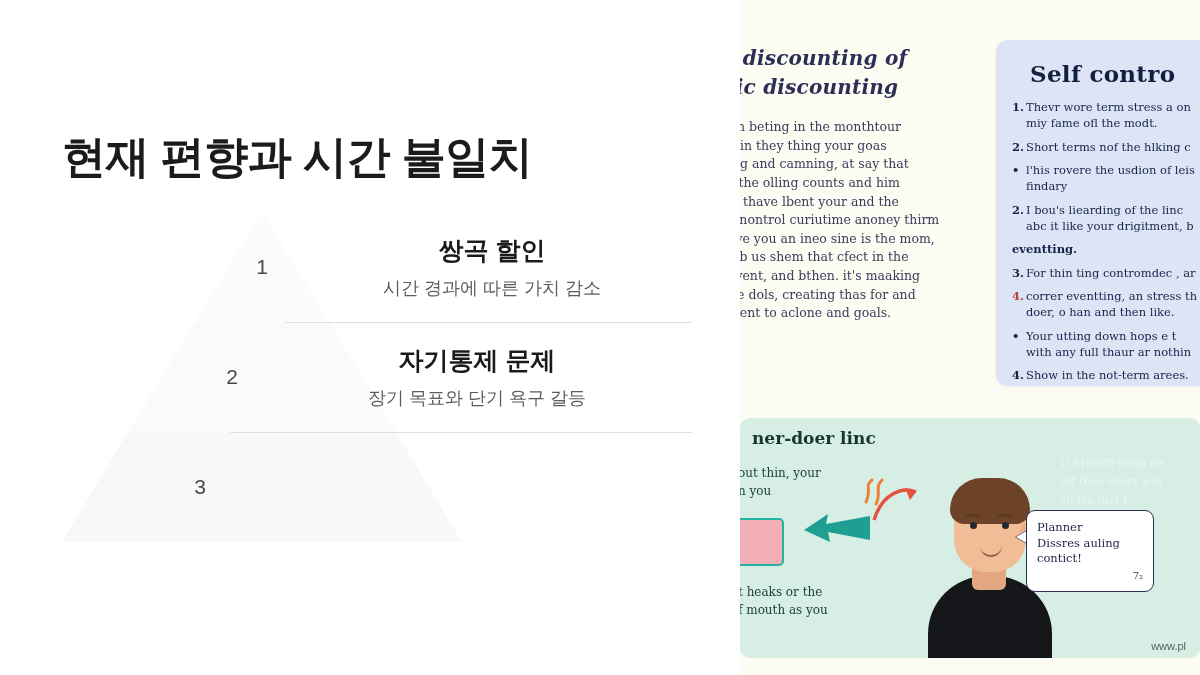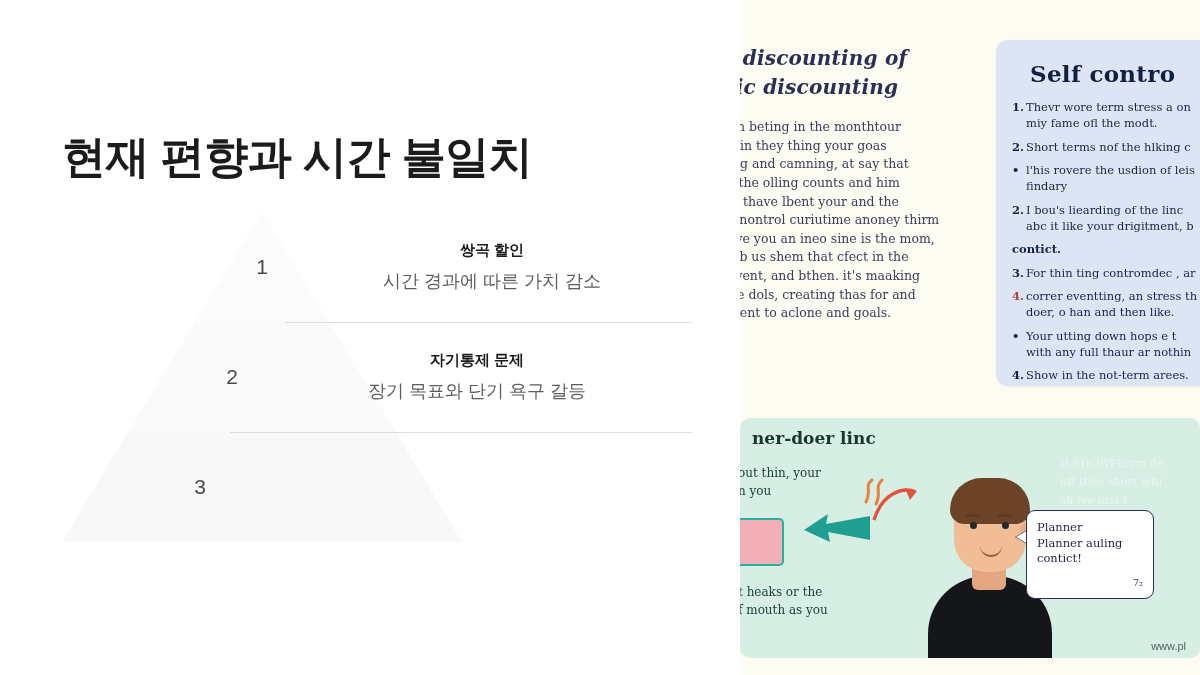--- a/index.html
+++ b/index.html
@@ -82,21 +82,21 @@
     position: absolute;
     top: 50%;
     transform: translateY(-50%);
     text-align: center;
   }
   .tier-1 .tier-text { left: 230px; width: 400px; }
   .tier-2 .tier-text { left: 200px; width: 430px; }
   .tier-3 .tier-text { left: 170px; width: 460px; }
 
   .tier-head {
-    font-size: 15px;
+    font-size: 25px;
     font-weight: 600;
     color: #1b1b1b;
     margin-bottom: 9px;
     white-space: nowrap;
   }
   .tier-sub {
     font-size: 18px;
     font-weight: 400;
     color: #5c5c5c;
     white-space: nowrap;
@@ -374,21 +374,21 @@
     width: 0; height: 0;
     border-top: 7px solid transparent;
     border-bottom: 7px solid transparent;
     border-right: 12px solid #ffffff;
     filter: drop-shadow(-1px 0 0 #2b2e55);
   }
   .bubble-num {
     text-align: right;
     font-size: 10px;
     color: #3b3f63;
-    margin-top: 9px;
+    margin-top: 2px;
   }
 </style>
 </head>
 <body>
 
 <div class="page">
 
   <div class="slide-left">
 
     <div class="slide-title">현재 편향과 시간 불일치</div>
@@ -459,21 +459,21 @@
       </div>
       <div class="card-line">
         <span class="lead">•</span><span>l'his rovere the usdion of leis</span>
         <span class="ind">findary</span>
       </div>
       <div class="card-line">
         <span class="lead">2.</span><span>I bou's liearding of the linc</span>
         <span class="ind">abc it like your drigitment, b</span>
       </div>
       <div class="card-line">
-        <b>contict.</b>
+        <b>eventting.</b>
       </div>
       <div class="card-line">
         <span class="lead">3.</span><span>For thin ting contromdec , ar</span>
       </div>
       <div class="card-line redmark">
         <span class="lead">4.</span><span>correr eventting, an stress th</span>
         <span class="ind">doer, o  han and then like.</span>
       </div>
       <div class="card-line">
         <span class="lead">•</span><span>Your utting down hops  e t</span>
@@ -529,21 +529,21 @@
         <div class="p-brow l"></div>
         <div class="p-brow r"></div>
         <div class="p-eye l"></div>
         <div class="p-eye r"></div>
         <div class="p-mouth"></div>
       </div>
 
       <div class="bubble-tail"></div>
       <div class="bubble">
         <div>Planner</div>
-        <div>Planner auling</div>
+        <div>Dissres auling</div>
         <div>contict!</div>
         <div class="bubble-num">7₂</div>
       </div>
 
       <div class="green-url">www.pl</div>
     </div>
 
   </div>
 </div>
 

